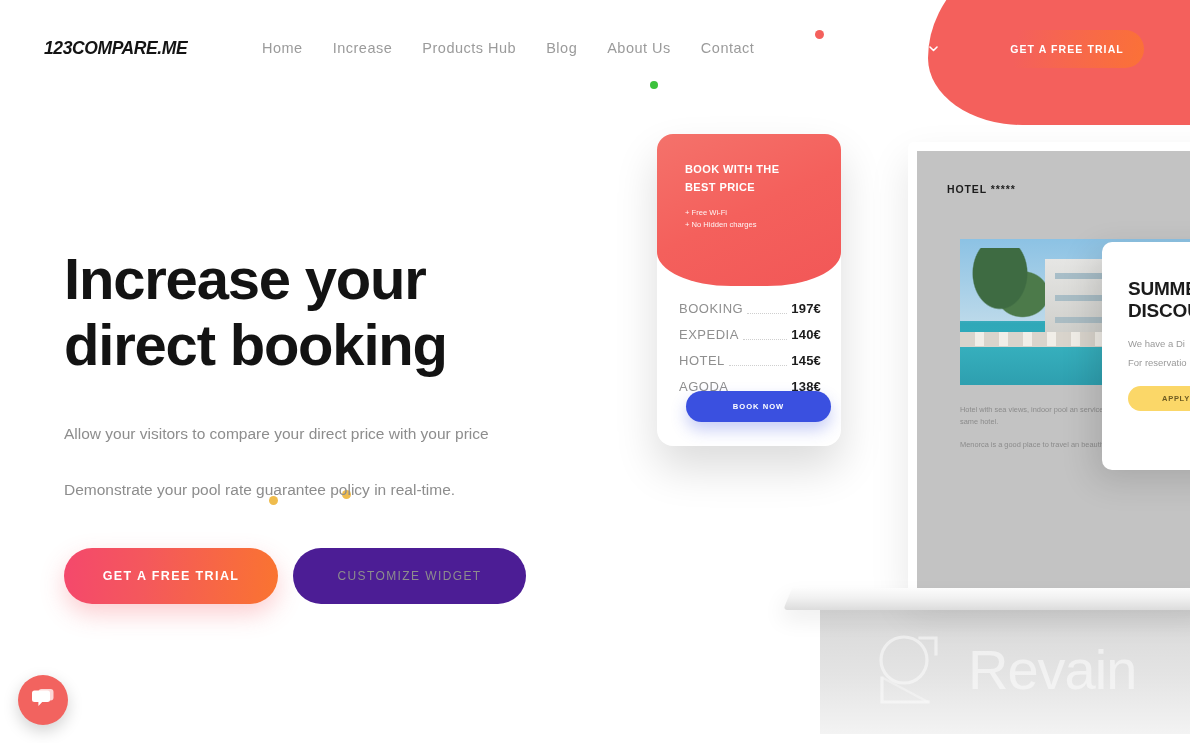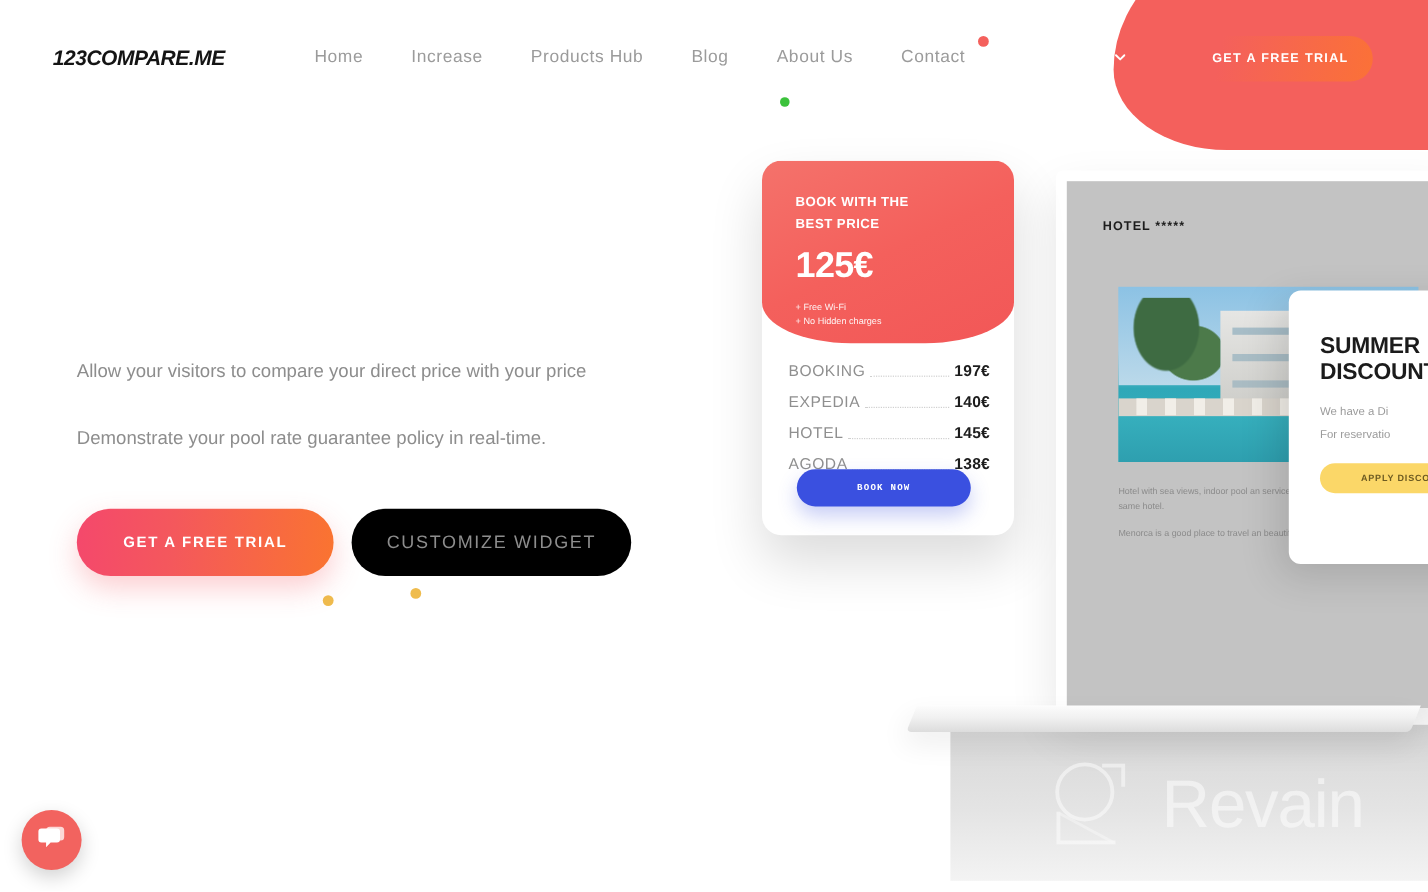--- a/index.html
+++ b/index.html
@@ -38,21 +38,21 @@
     display: flex; align-items: center;
   }
   .logo {
     position: absolute; left: 44px; top: 38px;
     font-size: 17.5px; font-weight: 700; letter-spacing: -0.4px;
     color: #141414;
     font-style: italic;
   }
   .nav {
     position: absolute; left: 262px; top: 40px;
-    display: flex; gap: 10px;
+    display: flex; gap: 0;
     align-items: center;
   }
   .nav a {
     color: #9b9b9b;
     font-size: 14.5px;
     text-decoration: none;
     letter-spacing: 0.5px;
     padding: 0 15px;
     white-space: nowrap;
   }
@@ -103,27 +103,27 @@
   .btn-trial {
     width: 214px; height: 56px; border-radius: 28px;
     background: linear-gradient(95deg,#F4486C 0%, #F4585C 38%, #FA7430 100%);
     color: #fff; border: none; cursor: pointer;
     font-size: 12.5px; font-weight: 700; letter-spacing: 1.4px;
     box-shadow: 0 10px 24px rgba(244,80,90,.28);
     white-space: nowrap;
   }
   .btn-widget {
     width: 233px; height: 56px; border-radius: 28px;
-    background: #000000; color: #8d8d8d; border: none; cursor: pointer;
-    font-size: 15px; font-weight: 400; letter-spacing: 1.4px;
-    white-space: nowrap;
-  }
-
-  
-  .devices { position: absolute; left: 592px; top: 0; width: 570px; height: 743px; z-index: 3; }
+    background: #4c1d95; color: #8d8d8d; border: none; cursor: pointer;
+    font-size: 12px; font-weight: 400; letter-spacing: 1.4px;
+    white-space: nowrap;
+  }
+
+  
+  .devices { position: absolute; left: 620px; top: 0; width: 570px; height: 743px; z-index: 3; }
 
   
   .laptop {
     position: absolute; left: 288px; top: 142px;
     width: 330px; height: 448px;
     background: #fff;
     border-radius: 6px 0 0 0;
     box-shadow: 0 18px 40px rgba(0,0,0,.10);
     padding: 9px 0 0 9px;
     overflow: hidden;
@@ -217,22 +217,22 @@
     box-shadow: 0 10px 22px rgba(0,0,0,.07);
   }
   .laptop-shadow {
     position: absolute; left: 200px; top: 604px;
     width: 400px; height: 130px;
     background: linear-gradient(180deg,#D7D7D7 0%, #E4E4E4 55%, #F3F3F3 100%);
   }
 
   
   .widget {
-    position: absolute; left: 635px; top: 134px;
-    width: 210px; height: 312px;
+    position: absolute; left: 657px; top: 134px;
+    width: 184px; height: 312px;
     background: #ffffff;
     border-radius: 16px;
     box-shadow: 0 22px 44px rgba(0,0,0,.14);
     overflow: hidden;
     z-index: 6;
   }
   .widget-top {
     position: relative;
     height: 152px;
     background: linear-gradient(155deg,#F4726B 0%, #F4605C 50%, #F25757 100%);
@@ -257,21 +257,20 @@
   }
   .wrow .val { color: #1c1c1c; font-weight: 700; letter-spacing: .2px; white-space: nowrap; }
 
   .btn-book {
     position: absolute; left: 29px; bottom: 24px;
     width: 145px; height: 31px; border-radius: 16px;
     background: #3A50E0; border: none; cursor: pointer;
     color: #fff; font-size: 7.6px; font-weight: 700; letter-spacing: 1px;
     box-shadow: 0 8px 16px rgba(58,80,224,.28);
     white-space: nowrap;
-    font-family: Liberation Mono, monospace;
   }
 
   
   .revain {
     position: absolute; left: 870px; top: 628px;
     display: flex; align-items: center; gap: 14px;
     z-index: 7; opacity: .62; pointer-events: none;
   }
   .revain-mark { width: 84px; height: 84px; }
   .revain-text {
@@ -319,20 +318,24 @@
         <svg width="9" height="6" viewBox="0 0 9 6" fill="none" aria-hidden="true">
           <path d="M1 1l3.5 3.5L8 1" stroke="#ffffff" stroke-width="1.6" stroke-linecap="round" stroke-linejoin="round"></path>
         </svg>
       </span>
     </div>
 
     <button class="btn-trial-nav">GET A FREE TRIAL</button>
   </div>
 
   <div class="hero">
+    <h1>
+      <span>Increase your</span>
+      <span class="l2">direct booking</span>
+    </h1>
     <p>
       <span>Allow your visitors to compare your direct price with your price</span><br>
       <br>
       <span>Demonstrate your pool rate guarantee policy in real-time.</span>
     </p>
     <div class="cta">
       <button class="btn-trial">GET A FREE TRIAL</button>
       <button class="btn-widget">CUSTOMIZE WIDGET</button>
     </div>
   </div>
@@ -373,21 +376,20 @@
       <button class="apply">APPLY DISCOU</button>
     </div>
   </div>
 
   <div class="widget">
     <div class="widget-top">
       <div class="kicker">
         <span>BOOK WITH THE</span><br>
         <span>BEST PRICE</span>
       </div>
-      <div class="price">125€</div>
       <div class="feat">
         <span>+ Free Wi-Fi</span><br>
         <span>+ No Hidden charges</span>
       </div>
     </div>
 
     <div class="widget-rows">
       <div class="wrow">
         <span class="name">BOOKING</span>
         <span class="lead"></span>

